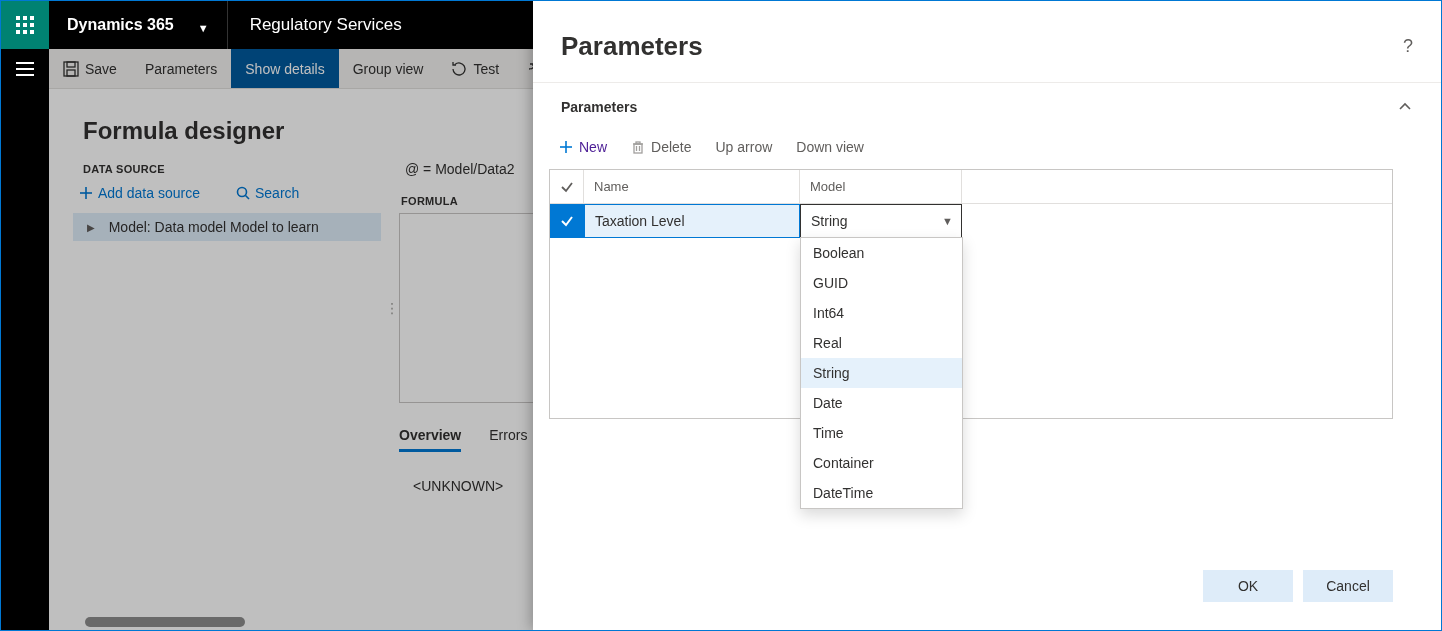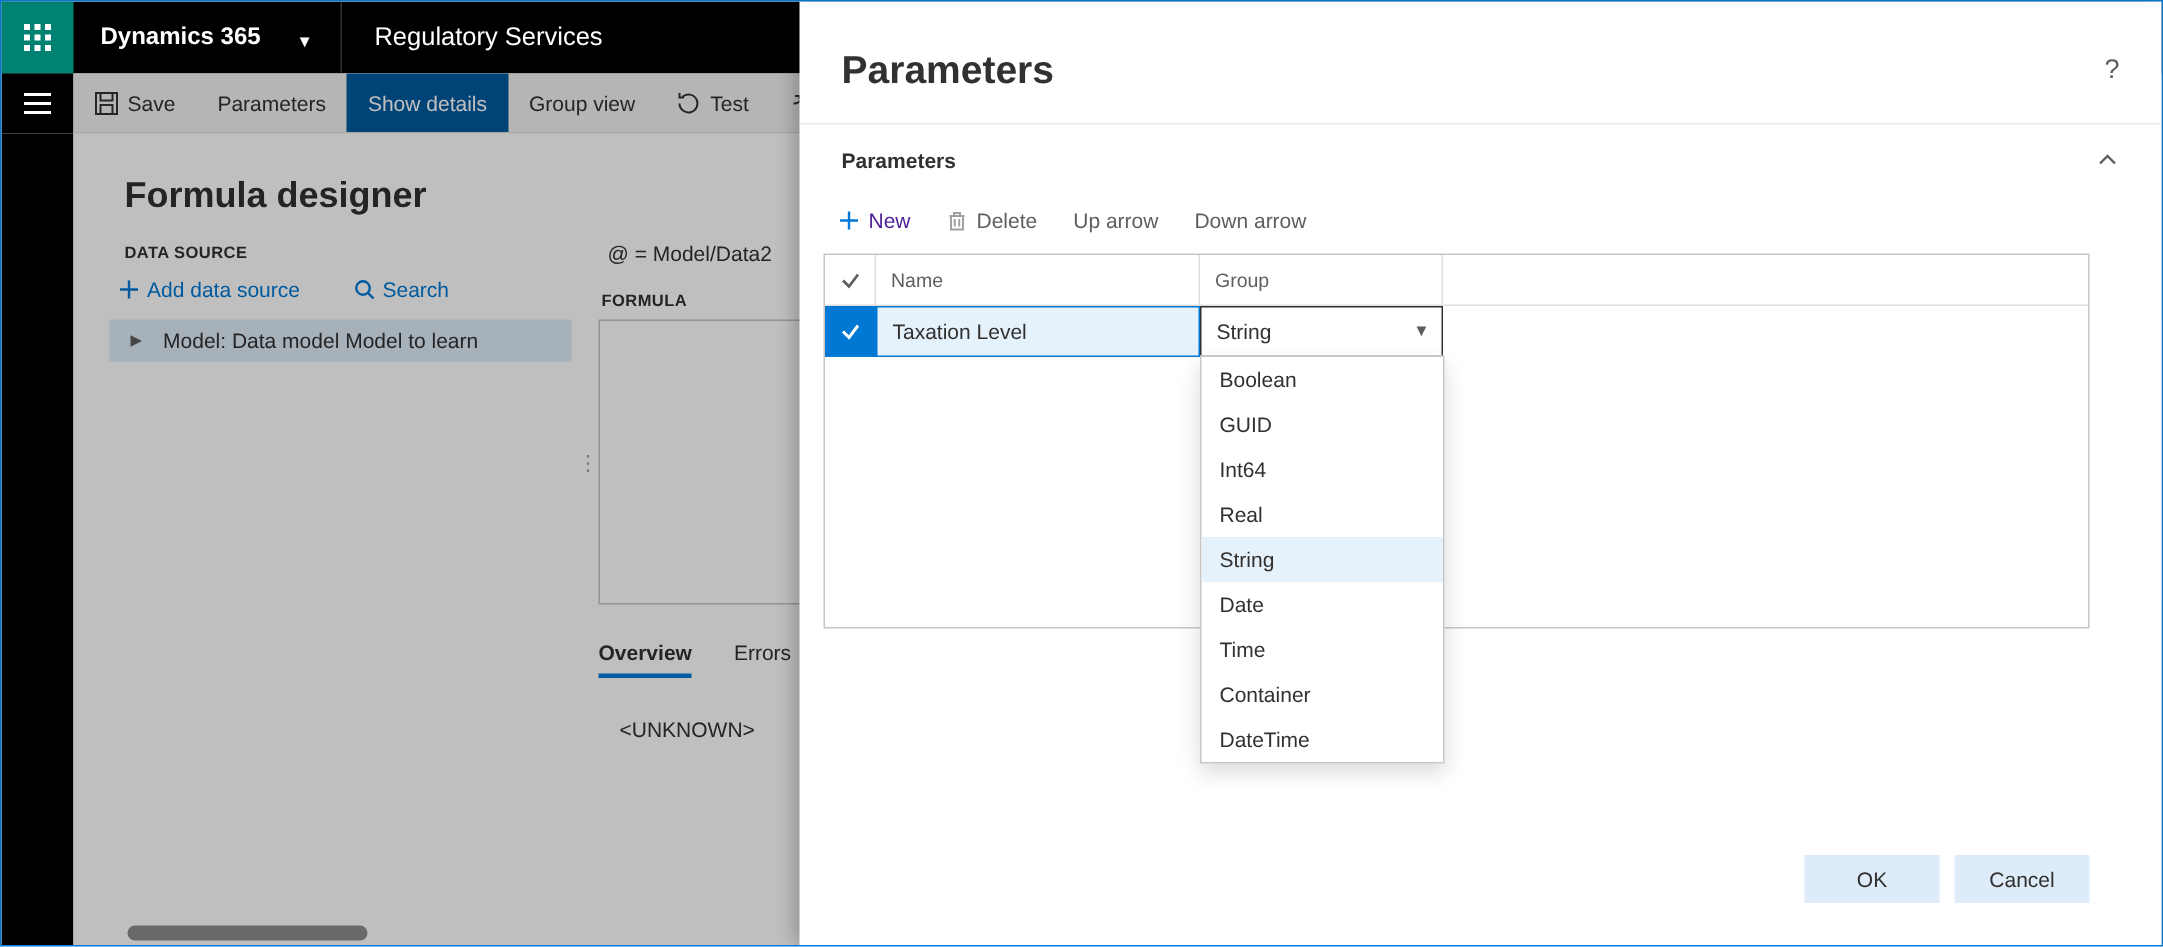--- a/index.html
+++ b/index.html
@@ -246,33 +246,33 @@
           <line x1="5.5" y1="6" x2="5.5" y2="11"></line>
           <line x1="8.5" y1="6" x2="8.5" y2="11"></line>
           <rect x="5" y="2" width="4" height="2"></rect>
         </svg>
       <span>Delete</span>
     </div>
     <div class="act">
       <span>Up arrow</span>
     </div>
     <div class="act">
-      <span>Down arrow</span>
+      <span>Down view</span>
     </div>
   </div>
 
   <div class="grid-wrap">
     <div class="grid-head">
       <div class="gh-check">
         <svg width="14" height="14" viewBox="0 0 14 14" fill="none" stroke="#605e5c" stroke-width="1.8">
             <polyline points="2,7 6,11 12,3"></polyline>
           </svg>
       </div>
       <div class="gh-name">Name</div>
-      <div class="gh-type">Group</div>
+      <div class="gh-type">Model</div>
     </div>
     <div class="grid-row">
       <div class="gr-check">
         <svg width="14" height="14" viewBox="0 0 14 14" fill="none" stroke="#fff" stroke-width="2">
             <polyline points="2,7 6,11 12,3"></polyline>
           </svg>
       </div>
       <div class="gr-name">
         <span>Taxation Level</span>
       </div>

